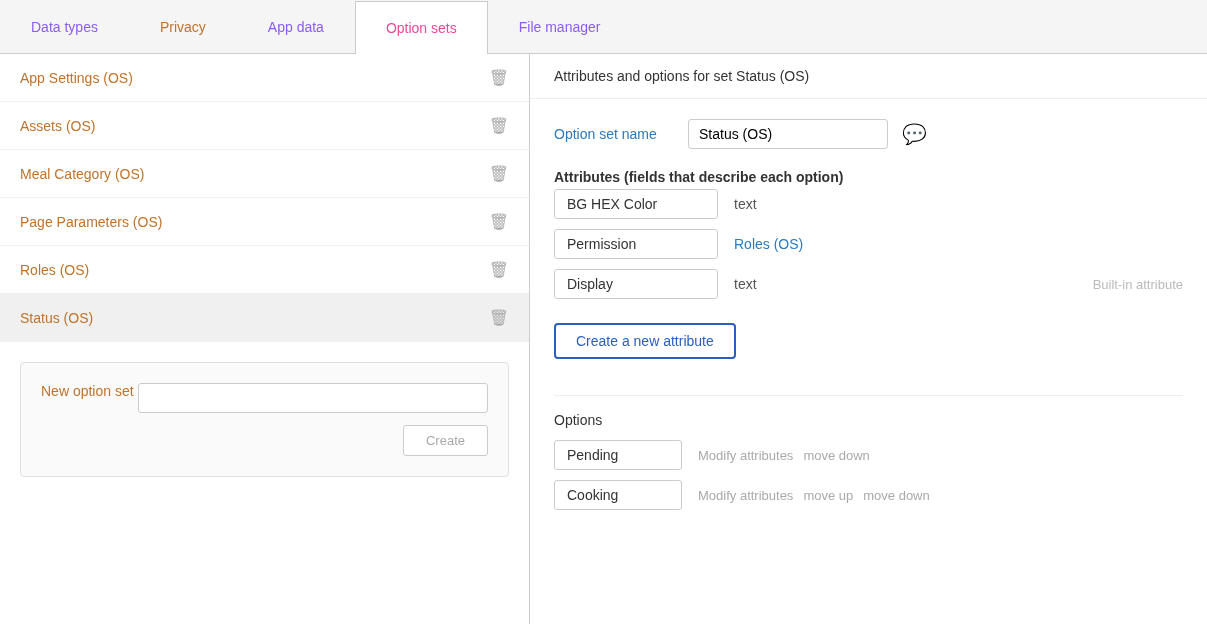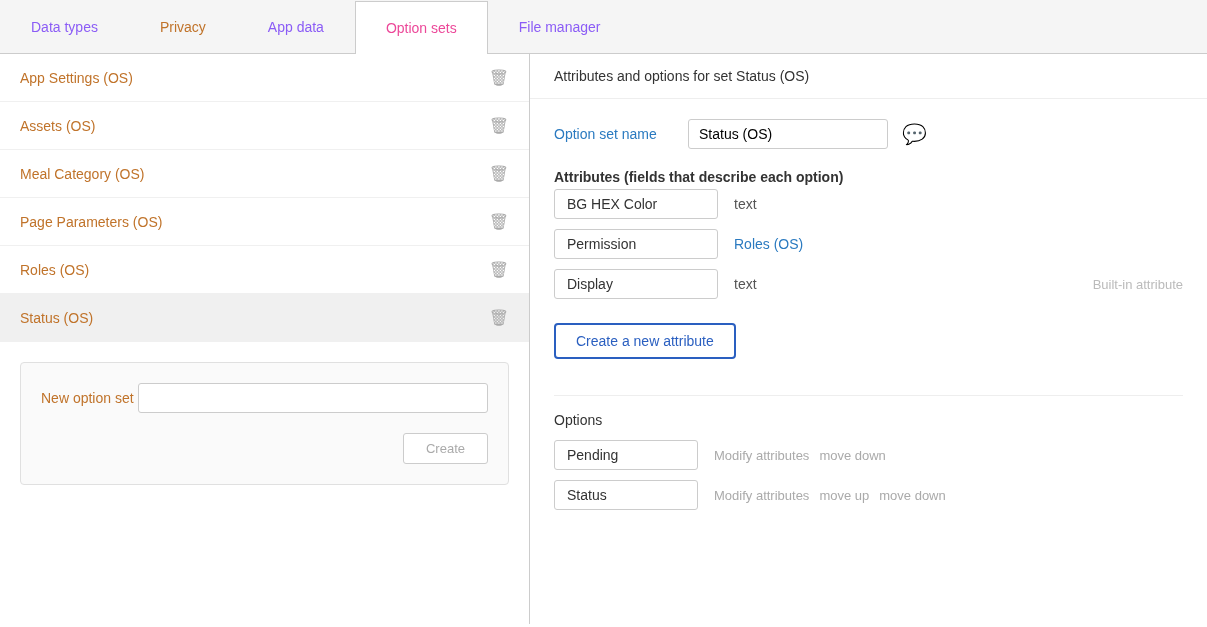--- a/index.html
+++ b/index.html
@@ -79,23 +79,22 @@
     
     .new-option-set {
       margin: 20px;
       border: 1px solid #e0e0e0;
       border-radius: 4px;
       padding: 20px;
       background: #fafafa;
     }
     .new-option-set-row {
       display: flex;
-      align-items: center;
       gap: 4px;
-      margin-bottom: 20px;
+      margin-bottom: 12px;
     }
     .new-option-set label {
       color: #c0732a;
       font-size: 14px;
       white-space: nowrap;
     }
     .new-option-set input {
       flex: 1;
       padding: 6px 8px;
       border: 1px solid #ccc;
@@ -216,21 +215,21 @@
       display: flex;
       align-items: center;
       margin-bottom: 10px;
       gap: 0;
     }
     .option-name-box {
       border: 1px solid #ccc;
       border-radius: 3px;
       padding: 6px 12px;
       font-size: 14px;
-      width: 144px;
+      width: 128px;
       color: #333;
       background: #fff;
     }
     .option-actions {
       display: flex;
       gap: 10px;
       margin-left: 16px;
       text-align: center;
     }
     .option-action-link {
@@ -347,21 +346,21 @@
       <div>
 
       <div class="option-row">
       <div class="option-name-box">Pending</div>
       <div class="option-actions">
               <span class="option-action-link">Modify attributes</span>
               <span class="option-action-link">move down</span>
             </div>
     </div>
           <div class="option-row">
-      <div class="option-name-box">Status</div>
+      <div class="option-name-box">Cooking</div>
       <div class="option-actions">
               <span class="option-action-link">Modify attributes</span>
               <span class="option-action-link">move up</span>
               <span class="option-action-link">move down</span>
             </div>
     </div>
         </div>
 
     </div>
   </div>

